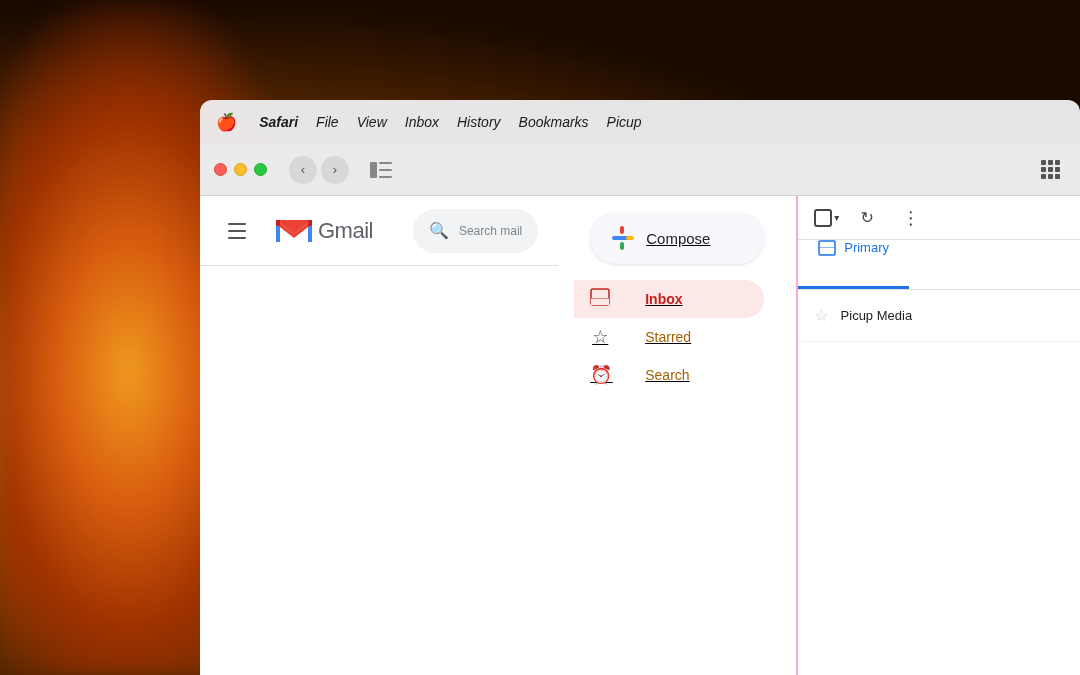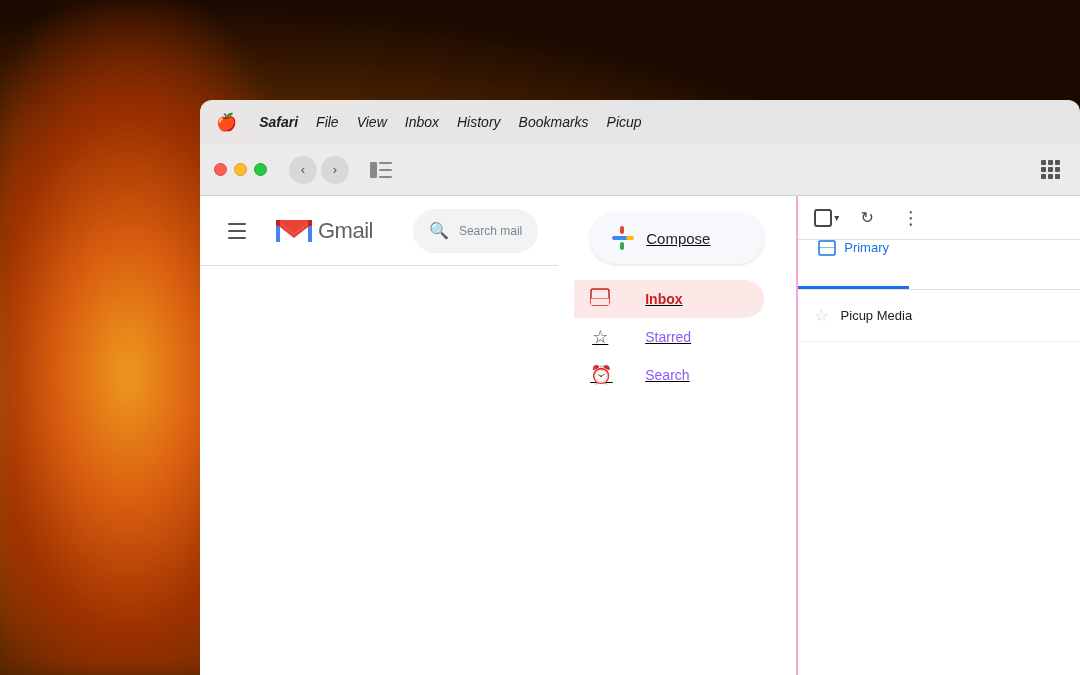--- a/index.html
+++ b/index.html
@@ -343,21 +343,21 @@
     .nav-item.active .nav-item-icon { color: #c5221f; }
     .nav-item:not(.active) .nav-item-icon { color: #444746; }
 
     .nav-item-label {
       font-size: 14px;
       font-weight: 500;
       margin-left: 21px;
     }
 
     .nav-item.active .nav-item-label { color: #c5221f; font-weight: 700; }
-    .nav-item:not(.active) .nav-item-label { color: #8b5cf6; }
+    .nav-item:not(.active) .nav-item-label { color: #a16207; }
 
     
     .gmail-main {
       flex: 1;
       display: flex;
       flex-direction: column;
       overflow: hidden;
     }
 
     .toolbar-row {

